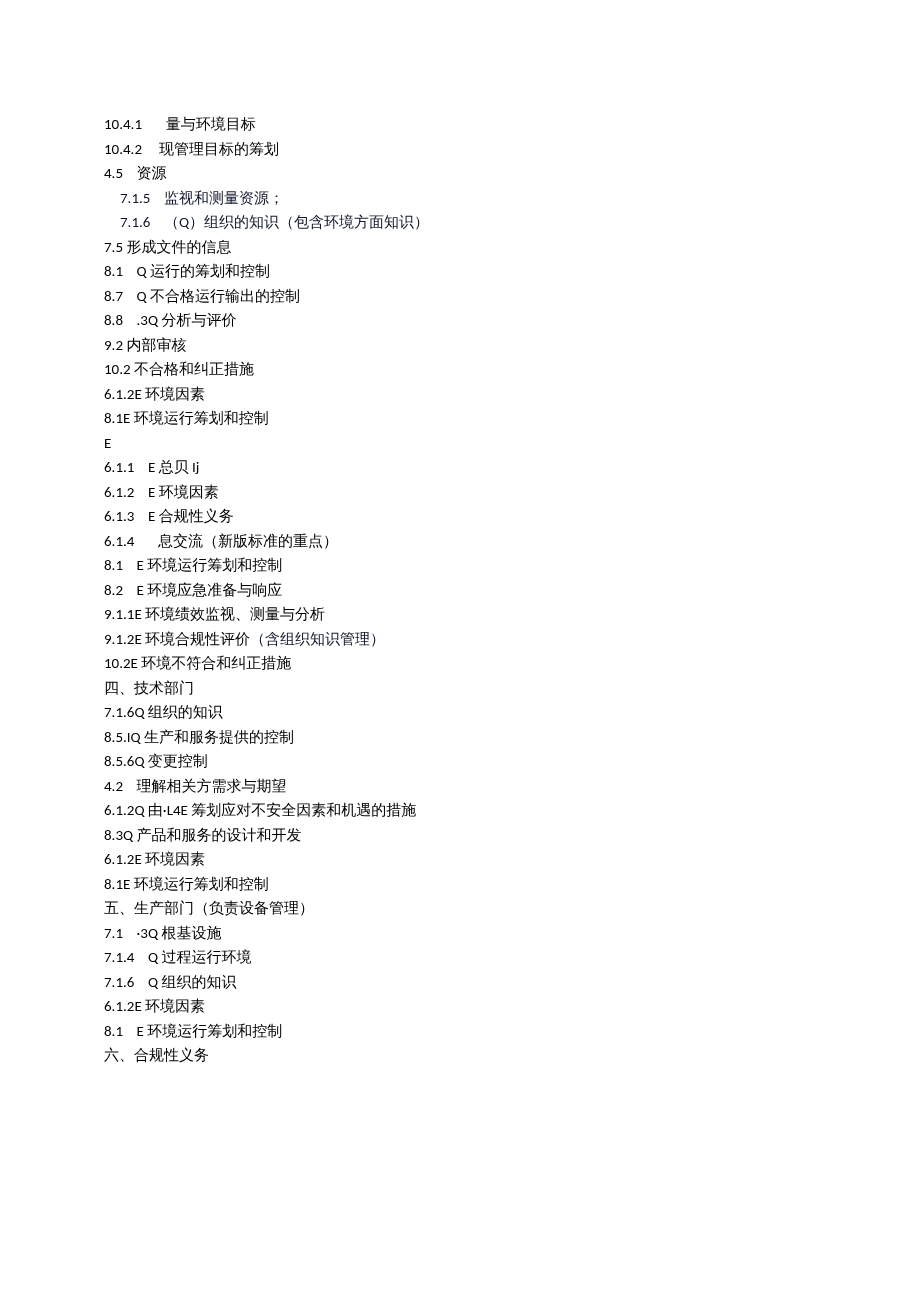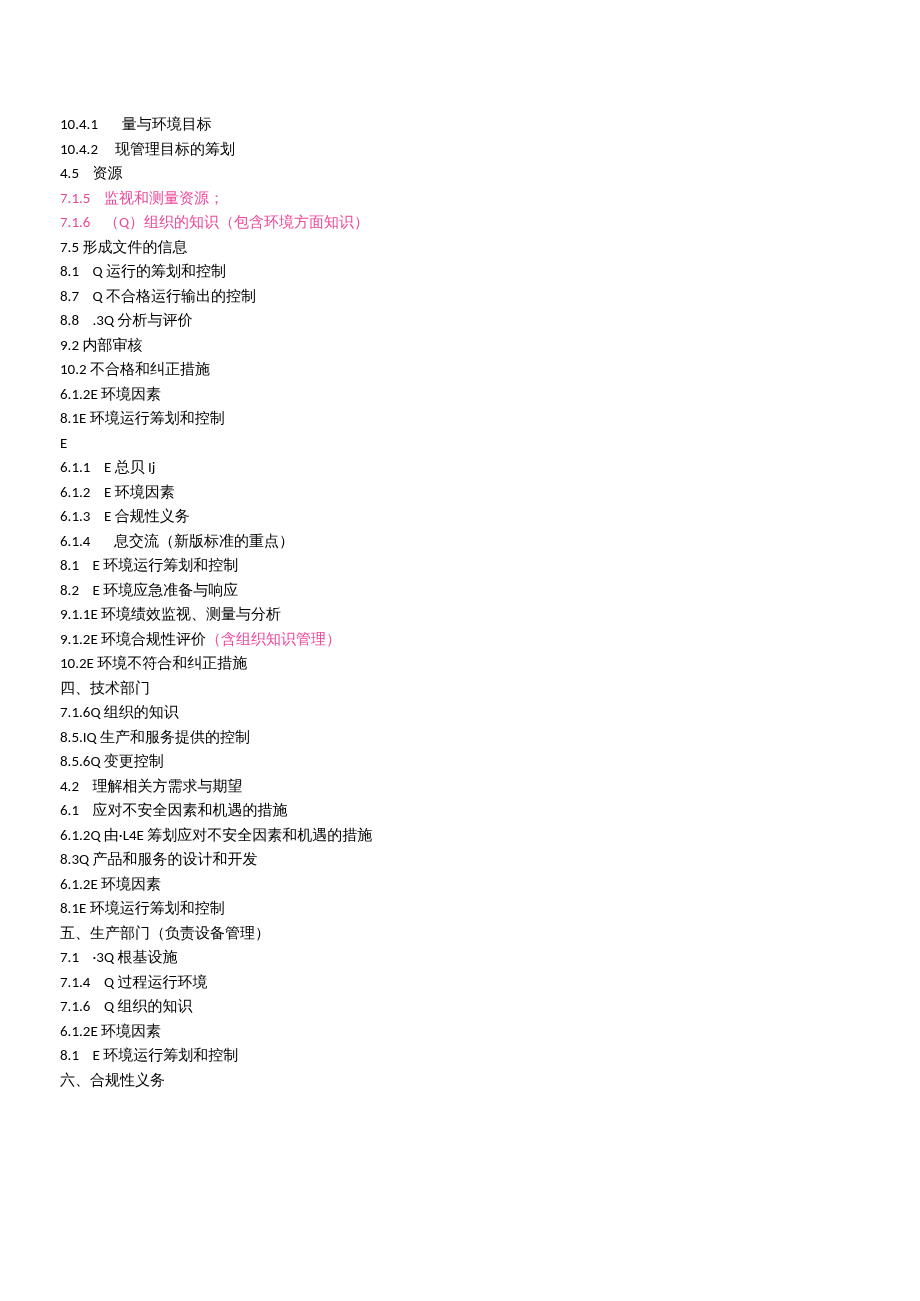--- a/index.html
+++ b/index.html
@@ -4,32 +4,32 @@
   <style>
     body {
       margin: 0;
       padding: 0;
       background: #ffffff;
       font-family: "Calibri", "Microsoft YaHei", "SimSun", sans-serif;
     }
     .page {
       width: 920px;
       min-height: 1301px;
-      padding: 112px 140px 100px 60px;
+      padding: 112px 140px 100px 104px;
       box-sizing: border-box;
       background: #ffffff;
     }
     .line {
       font-size: 15px;
       line-height: 24.5px;
       color: #000000;
       white-space: pre;
     }
-    .red { color: #ec4899; }
-    .orange { color: #ec4899; }
+    .red { color: #0f172a; margin-left: 16px; }
+    .orange { color: #0f172a; }
   </style>
 </head>
 <body>
 
 <div class="page">
   <div id="content">
       <div class="line">10.4.1       量与环境目标</div>
       <div class="line">10.4.2     现管理目标的筹划</div>
       <div class="line">4.5    资源</div>
       <div class="line"><span class="red">7.1.5    监视和测量资源；</span></div>
@@ -50,21 +50,20 @@
       <div class="line">8.1    E 环境运行筹划和控制</div>
       <div class="line">8.2    E 环境应急准备与响应</div>
       <div class="line">9.1.1E 环境绩效监视、测量与分析</div>
       <div class="line"><span>9.1.2E 环境合规性评价</span><span class="orange">（含组织知识管理）</span></div>
       <div class="line">10.2E 环境不符合和纠正措施</div>
       <div class="line">四、技术部门</div>
       <div class="line">7.1.6Q 组织的知识</div>
       <div class="line">8.5.IQ 生产和服务提供的控制</div>
       <div class="line">8.5.6Q 变更控制</div>
       <div class="line">4.2    理解相关方需求与期望</div>
-      <div class="line">6.1    应对不安全因素和机遇的措施</div>
       <div class="line">6.1.2Q 由·L4E 筹划应对不安全因素和机遇的措施</div>
       <div class="line">8.3Q 产品和服务的设计和开发</div>
       <div class="line">6.1.2E 环境因素</div>
       <div class="line">8.1E 环境运行筹划和控制</div>
       <div class="line">五、生产部门（负责设备管理）</div>
       <div class="line">7.1    ·3Q 根基设施</div>
       <div class="line">7.1.4    Q 过程运行环境</div>
       <div class="line">7.1.6    Q 组织的知识</div>
       <div class="line">6.1.2E 环境因素</div>
       <div class="line">8.1    E 环境运行筹划和控制</div>

